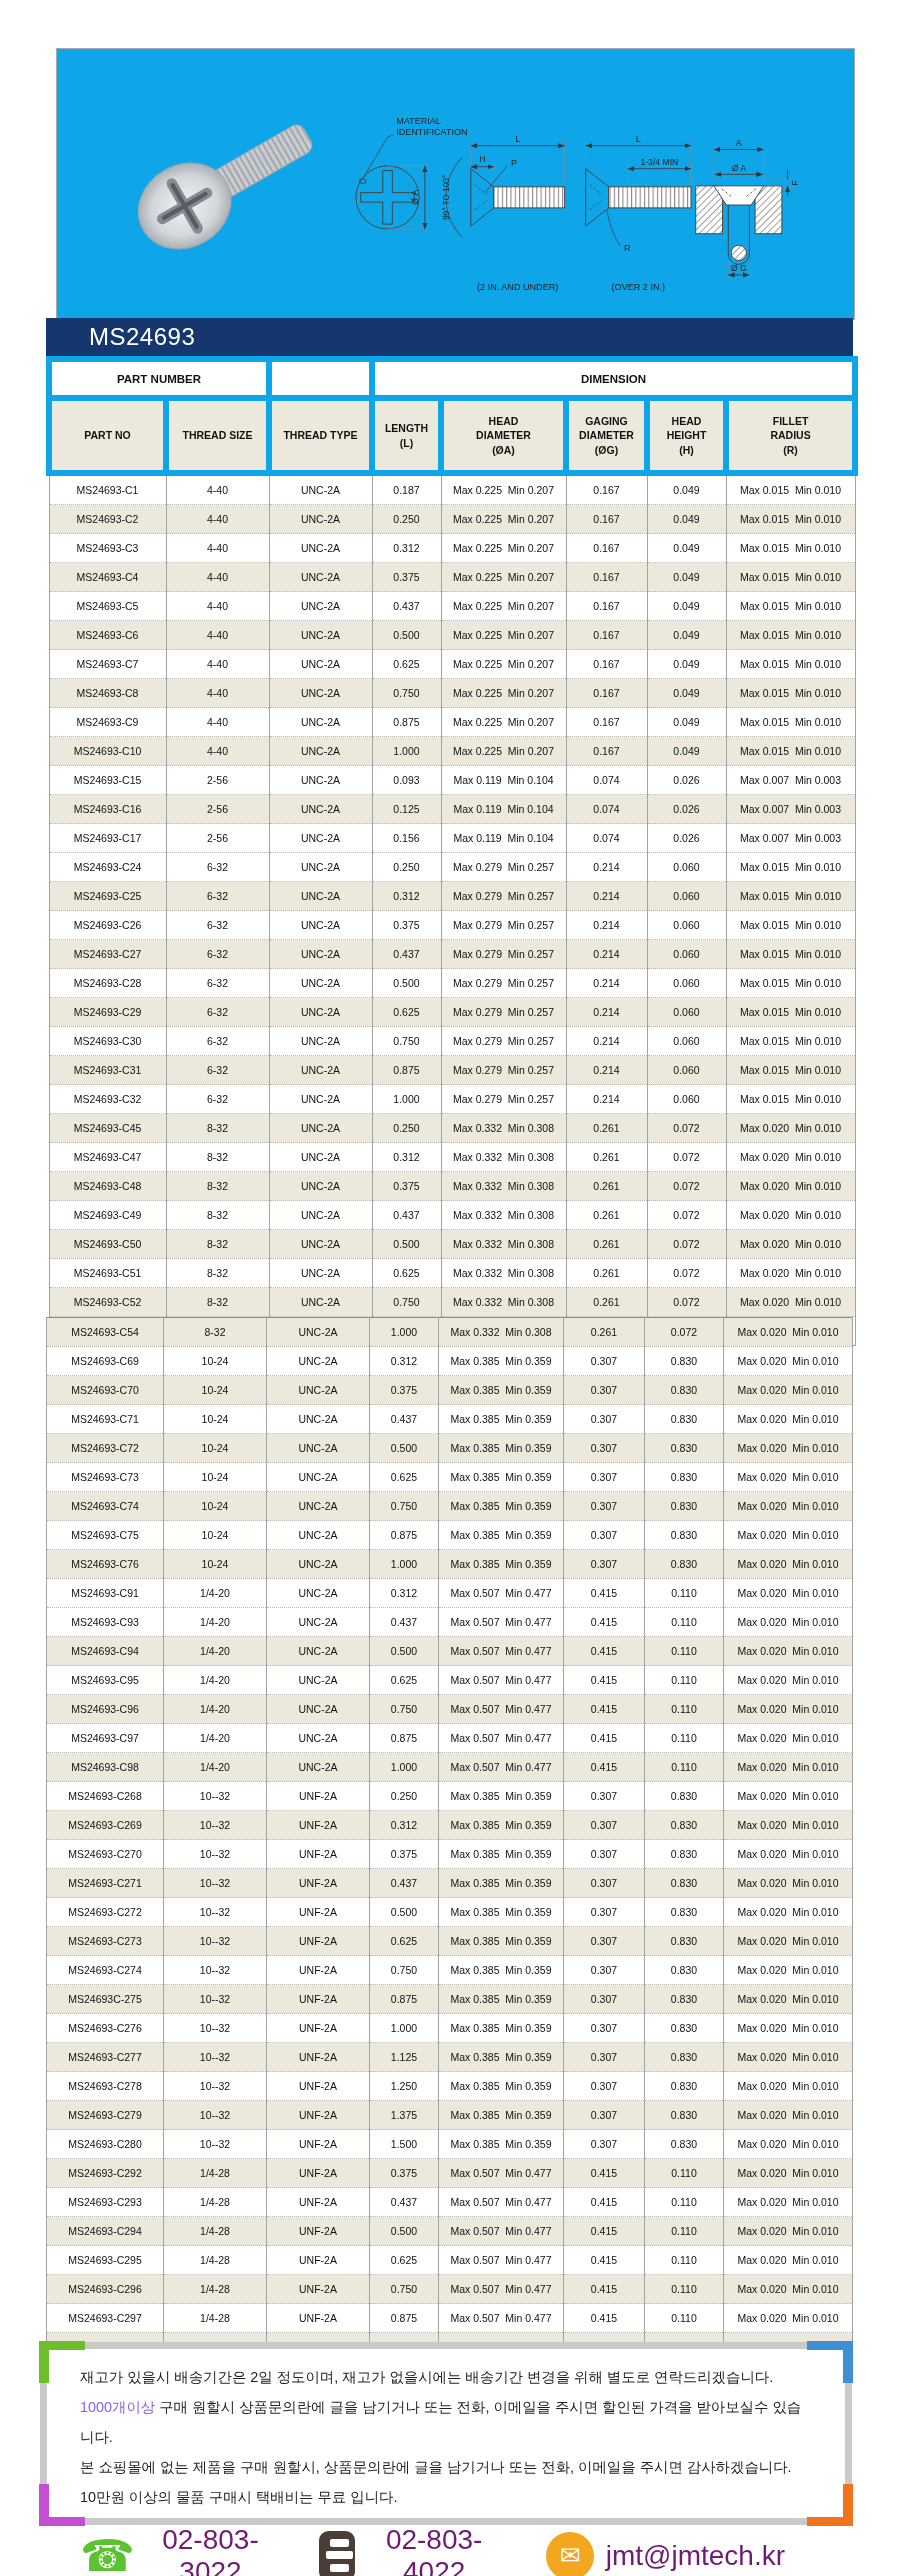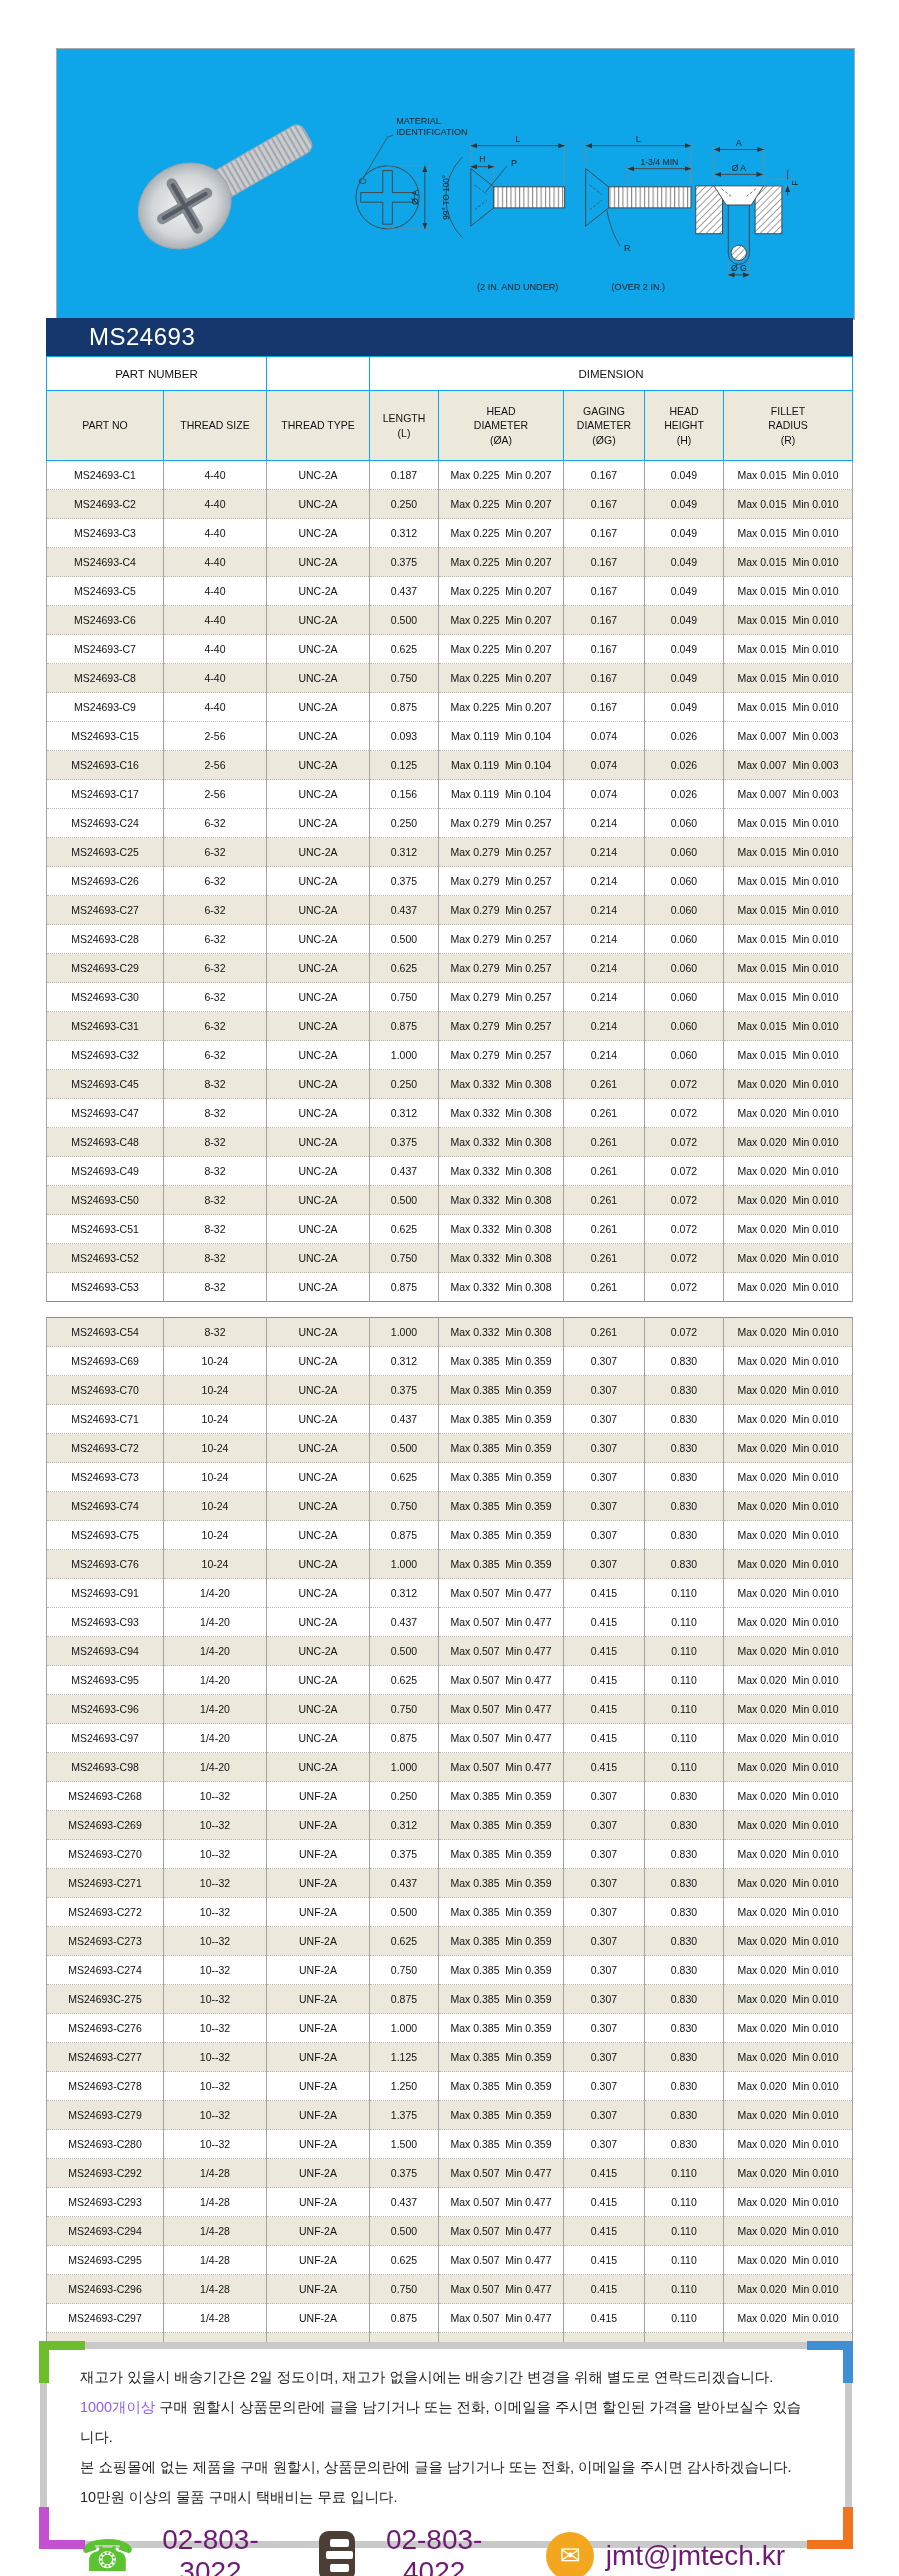--- a/index.html
+++ b/index.html
@@ -13,31 +13,31 @@
 
   
   .title-bar{position:absolute;left:46px;top:318px;width:807px;height:38px;background:#15376D;color:#fff;
     display:flex;align-items:center;box-sizing:border-box;padding-left:43px;font-size:24px;letter-spacing:0.5px;}
 
   
   table.spec{position:absolute;left:46px;width:807px;border-collapse:collapse;table-layout:fixed;background:#fff;
     border:1px solid #8c8c8c;}
   #table1{top:356px;}
   #table2{top:1317px;}
-  table.spec th{border:1px solid #0ea5e9;background:#ECE9DC;font-weight:normal;font-size:10.5px;color:#111;
+  table.spec th{border:6px solid #0ea5e9;background:#ECE9DC;font-weight:bold;font-size:10.5px;color:#111;
     white-space:pre-line;text-align:center;margin-left:32px;}
   table.spec thead tr.group-header th{height:31px;background:#fff;font-size:11.5px;}
   table.spec thead tr.col-header th{height:67px;line-height:1.35;}
   table.spec td{height:26px;text-align:center;font-size:10.5px;color:#111;white-space:pre;
     border-left:1px solid #a3a3a3;border-right:1px solid #a3a3a3;
     border-top:1px dotted #bdbbaf;border-bottom:1px dotted #bdbbaf;background:#fff;}
   table.spec tr.shaded td{background:#ECE9DC;}
 
   
-  .footer-box{position:absolute;left:40px;top:2342px;width:812px;height:206px;box-sizing:border-box;
+  .footer-box{position:absolute;left:40px;top:2342px;width:812px;height:183px;box-sizing:border-box;
     border:7.7px solid #C9C9C9;background:#fff;}
   .corner{position:absolute;}
   .c-tl-h{left:-7.7px;top:-7.7px;width:46px;height:8.6px;background:#6CBE2D;}
   .c-tl-v{left:-7.7px;top:-7.7px;width:9.6px;height:42px;background:#6CBE2D;}
   .c-tr-h{right:-7.7px;top:-7.7px;width:46px;height:8.6px;background:#3E8FD4;}
   .c-tr-v{right:-7.7px;top:-7.7px;width:9.6px;height:42px;background:#3E8FD4;}
   .c-bl-h{left:-7.7px;bottom:-7.7px;width:46px;height:8.6px;background:#C44FD0;}
   .c-bl-v{left:-7.7px;bottom:-7.7px;width:9.6px;height:42px;background:#C44FD0;}
   .c-br-h{right:-7.7px;bottom:-7.7px;width:46px;height:8.6px;background:#F0731E;}
   .c-br-v{right:-7.7px;bottom:-7.7px;width:9.6px;height:42px;background:#F0731E;}
@@ -283,20 +283,30 @@
         <tr>
           <td>MS24693-C9</td>
           <td>4-40</td>
           <td>UNC-2A</td>
           <td>0.875</td>
           <td>Max 0.225  Min 0.207</td>
           <td>0.167</td>
           <td>0.049</td>
           <td>Max 0.015  Min 0.010</td>
         </tr>
+        <tr class="shaded">
+          <td>MS24693-C10</td>
+          <td>4-40</td>
+          <td>UNC-2A</td>
+          <td>1.000</td>
+          <td>Max 0.225  Min 0.207</td>
+          <td>0.167</td>
+          <td>0.049</td>
+          <td>Max 0.015  Min 0.010</td>
+        </tr>
         <tr>
           <td>MS24693-C15</td>
           <td>2-56</td>
           <td>UNC-2A</td>
           <td>0.093</td>
           <td>Max 0.119  Min 0.104</td>
           <td>0.074</td>
           <td>0.026</td>
           <td>Max 0.007  Min 0.003</td>
         </tr>

